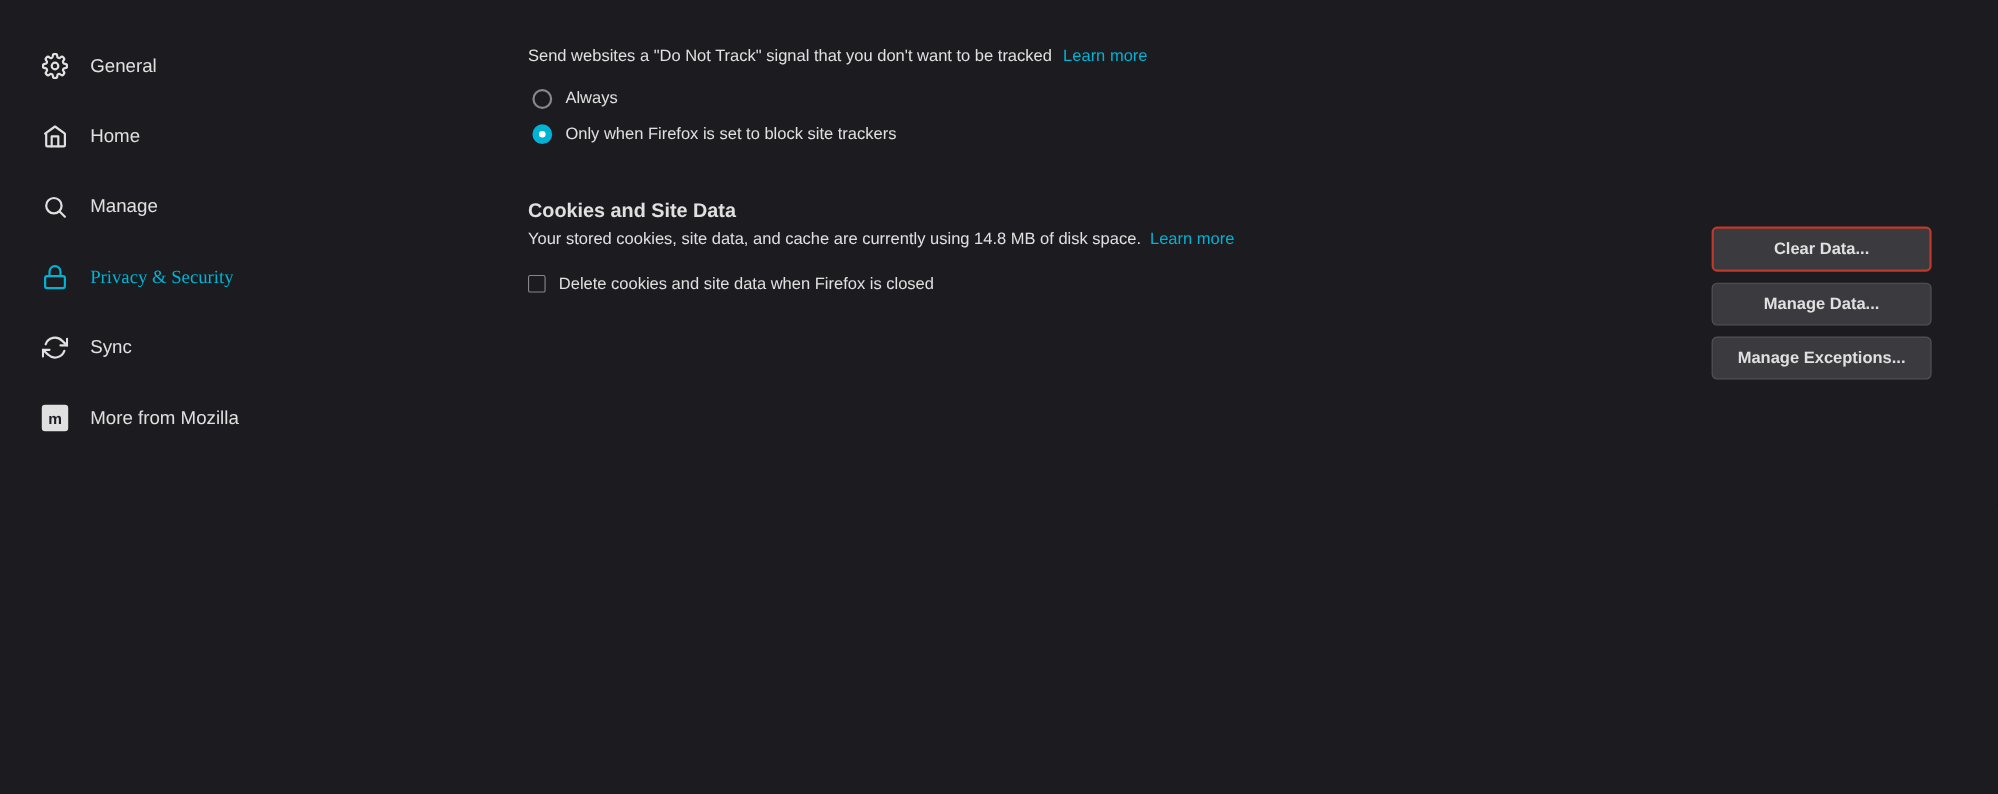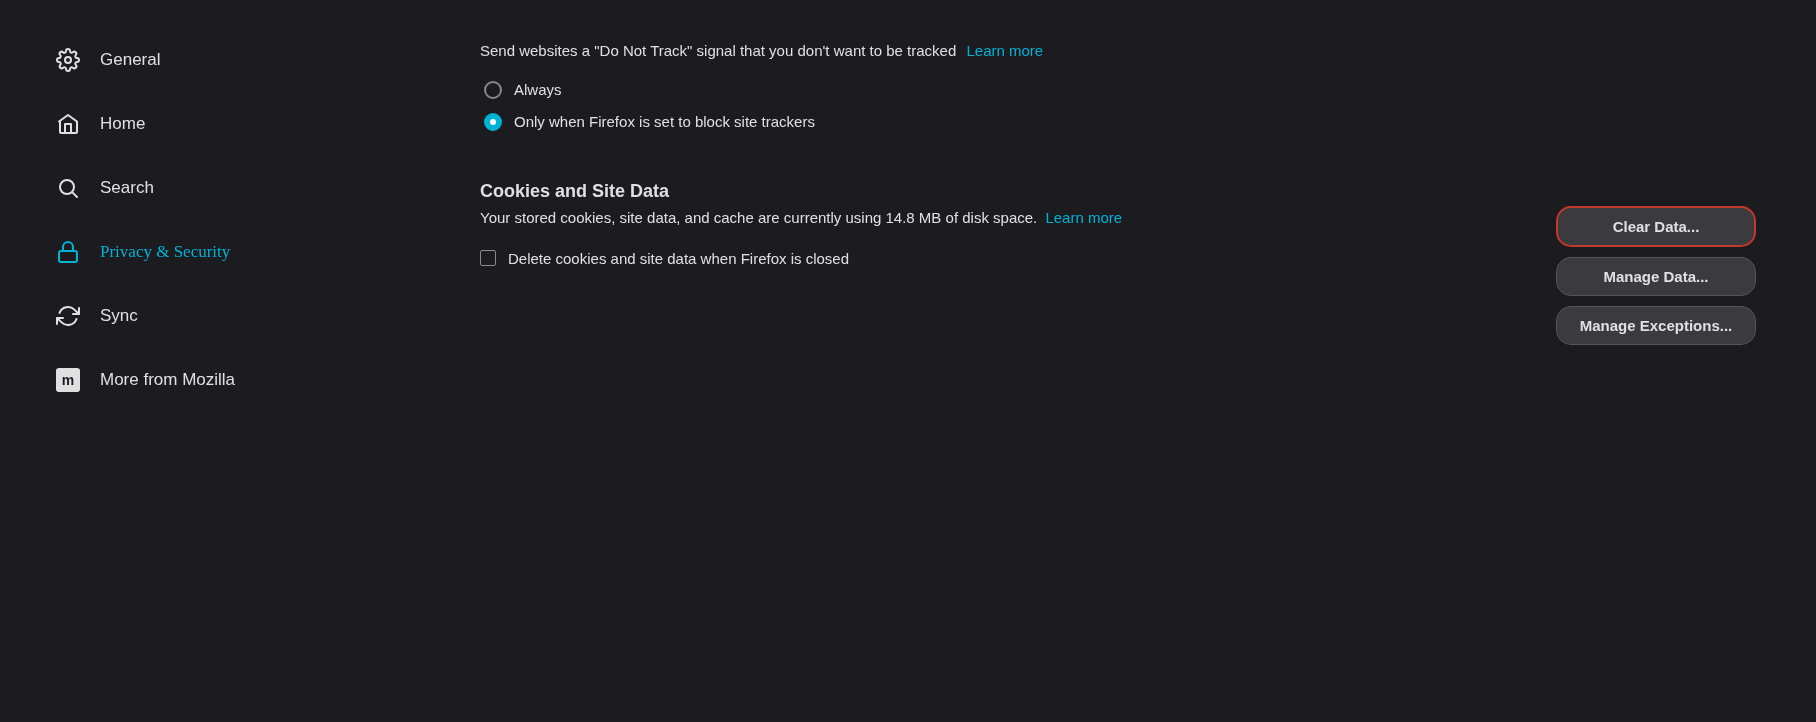--- a/index.html
+++ b/index.html
@@ -17,21 +17,21 @@
       height: 722px;
       overflow: hidden;
       display: flex;
     }
 
     
     .sidebar {
       width: 420px;
       min-width: 420px;
       background-color: #1c1b1f;
-      padding: 30px 18px;
+      padding: 30px 0;
       display: flex;
       flex-direction: column;
       gap: 4px;
     }
 
     .sidebar-item {
       display: flex;
       align-items: center;
       gap: 18px;
       padding: 14px 28px;
@@ -173,21 +173,21 @@
       flex-direction: column;
       gap: 10px;
       min-width: 200px;
     }
 
     .action-button {
       padding: 10px 20px;
       background-color: #3a3a3f;
       color: #e0e0e0;
       border: 1px solid #555;
-      border-radius: 15px;
+      border-radius: 5px;
       font-size: 15px;
       font-weight: bold;
       cursor: pointer;
       white-space: nowrap;
       text-align: center;
     }
 
     .action-button.highlighted {
       border: 2px solid #c0392b;
     }
@@ -246,21 +246,21 @@
     <span>Home</span>
   </div>
 
   <div class="sidebar-item">
     <span class="icon">
       <svg width="24" height="24" viewBox="0 0 24 24">
         <circle cx="11" cy="11" r="7"></circle>
         <line x1="21" y1="21" x2="16.65" y2="16.65"></line>
       </svg>
     </span>
-    <span>Search</span>
+    <span>Manage</span>
   </div>
 
   <div class="sidebar-item active">
     <span class="icon">
       <svg width="24" height="24" viewBox="0 0 24 24" stroke="#00b3d4">
         <rect x="3" y="11" width="18" height="11" rx="2" ry="2"></rect>
         <path d="M7 11V7a5 5 0 0 1 10 0v4"></path>
       </svg>
     </span>
     <span style="color:#00b3d4;">Privacy &amp; Security</span>

